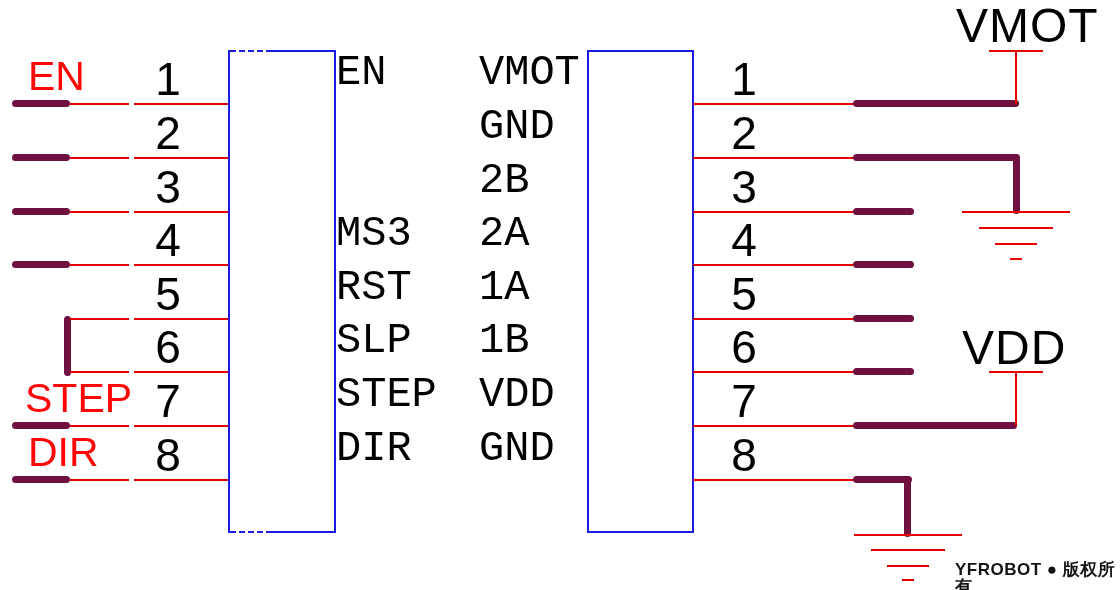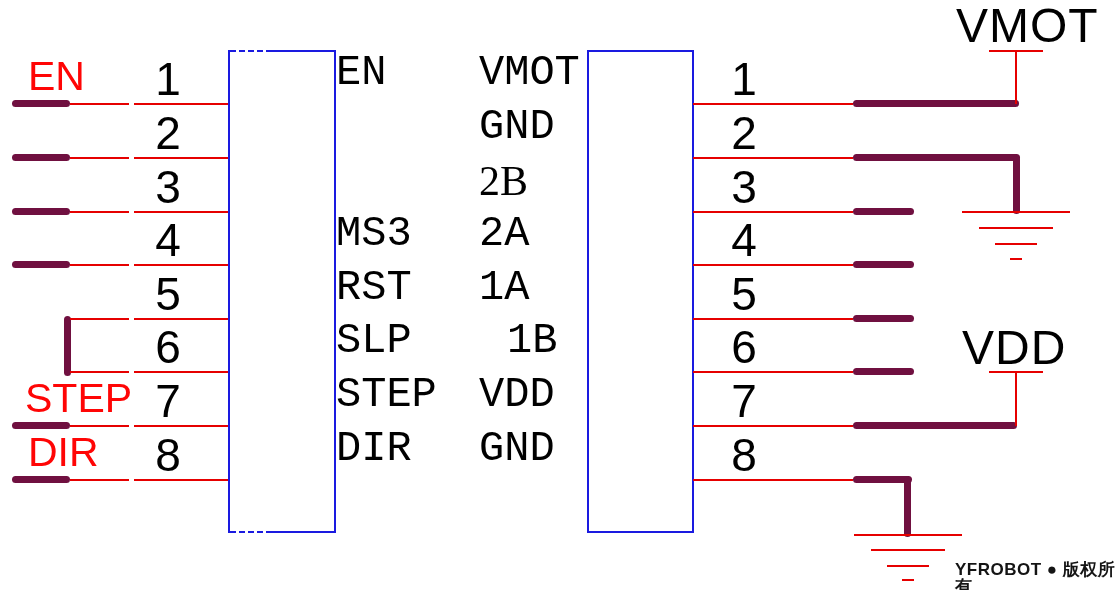--- a/index.html
+++ b/index.html
@@ -78,24 +78,24 @@
 
   <div class="mono" style="left:336px; top:52px;">EN</div>
   <div class="mono" style="left:336px; top:213px;">MS3</div>
   <div class="mono" style="left:336px; top:320px;">SLP</div>
   <div class="mono" style="left:336px; top:267px;">RST</div>
   <div class="mono" style="left:336px; top:374px;">STEP</div>
   <div class="mono" style="left:336px; top:428px;">DIR</div>
 
   <div class="mono" style="left:479px; top:52px;">VMOT</div>
   <div class="mono" style="left:479px; top:106px;">GND</div>
-  <div class="mono" style="left:479px; top:160px;font-family:Liberation Serif, serif;">2B</div>
+  <div class="mono" style="left:479px; top:160px;">2B</div>
   <div class="mono" style="left:479px; top:213px;">2A</div>
   <div class="mono" style="left:479px; top:267px;">1A</div>
-  <div class="mono" style="left:479px; top:320px;margin-left:28px;">1B</div>
+  <div class="mono" style="left:479px; top:320px;">1B</div>
   <div class="mono" style="left:479px; top:374px;">VDD</div>
   <div class="mono" style="left:479px; top:428px;">GND</div>
 
   <div class="rrect"></div>
 
   <div class="hl" style="left:693px; top:103px; width:160px;"></div>
   <div class="hl" style="left:693px; top:157px; width:160px;"></div>
   <div class="hl" style="left:693px; top:211px; width:160px;"></div>
   <div class="hl" style="left:693px; top:264px; width:160px;"></div>
   <div class="hl" style="left:693px; top:318px; width:160px;"></div>

